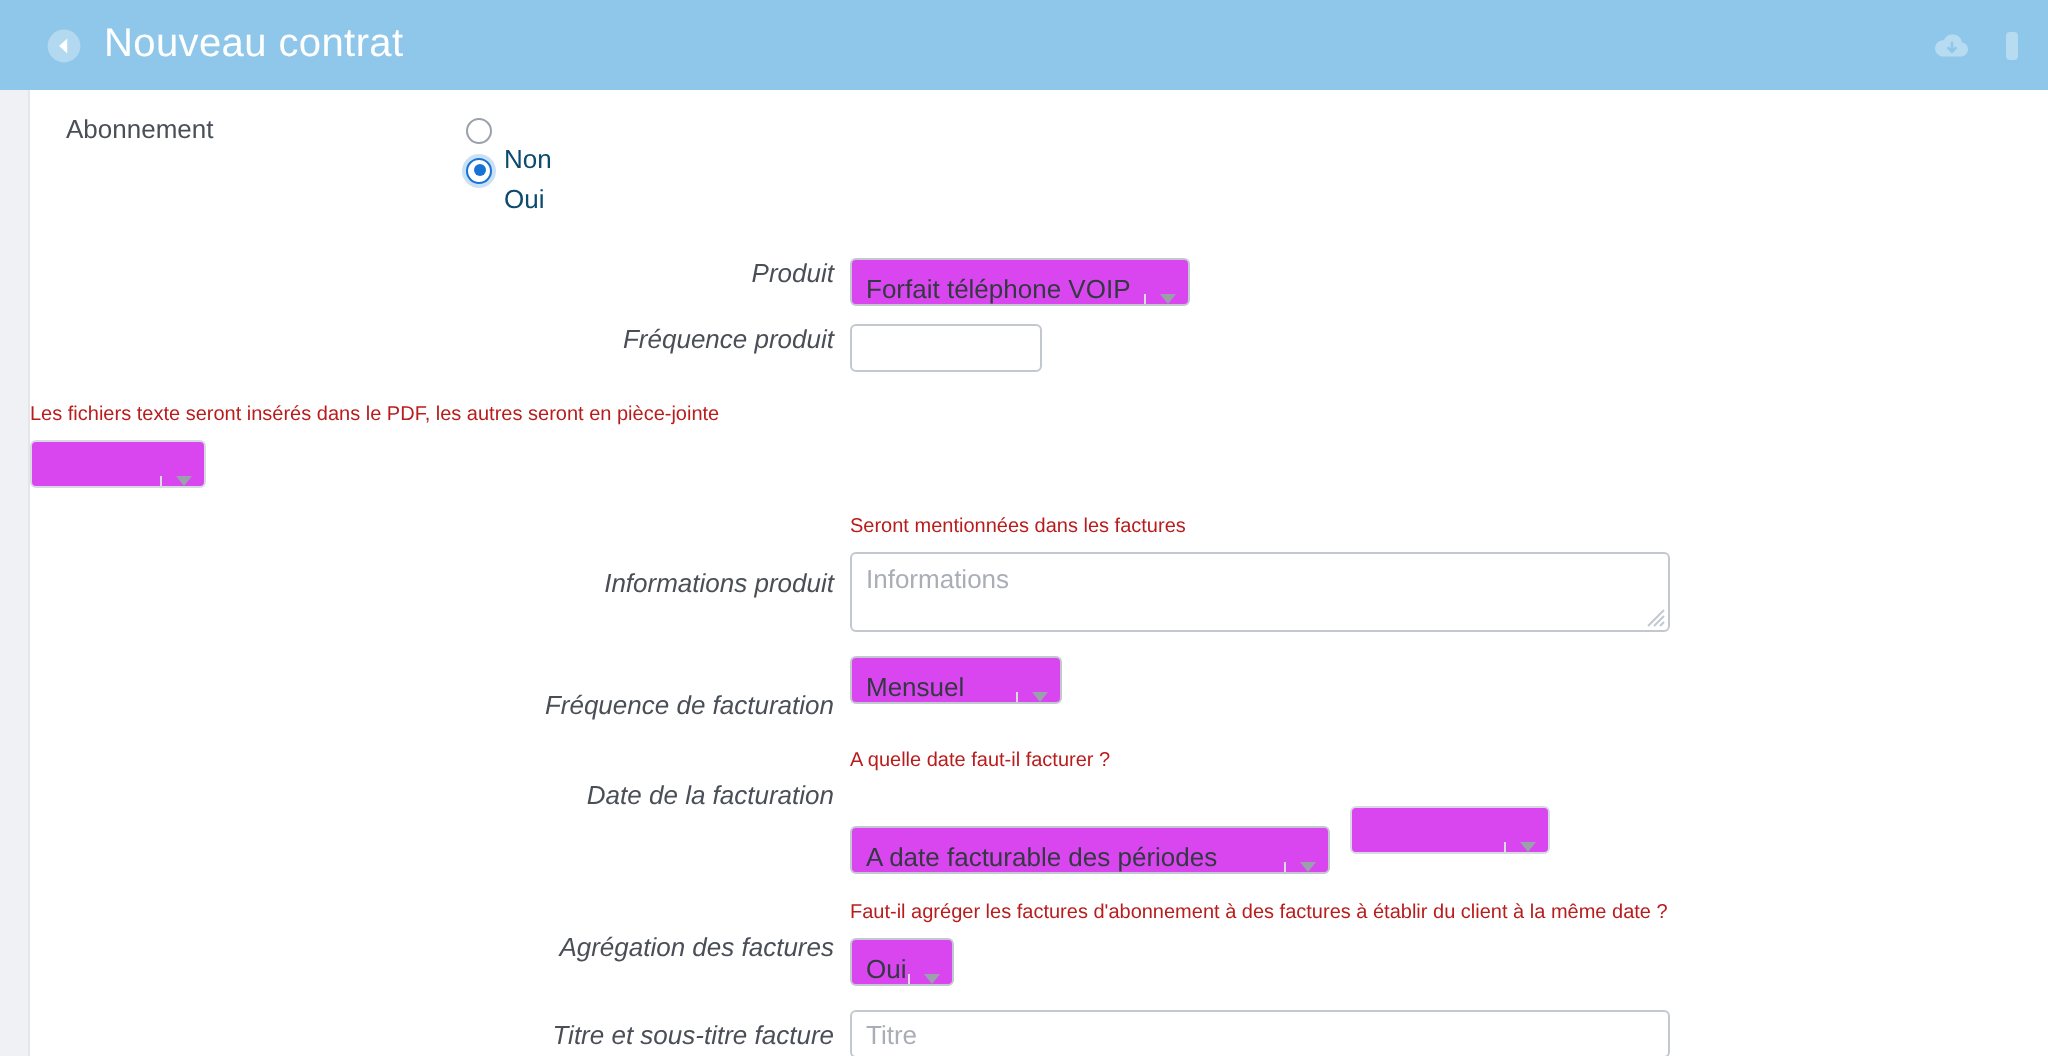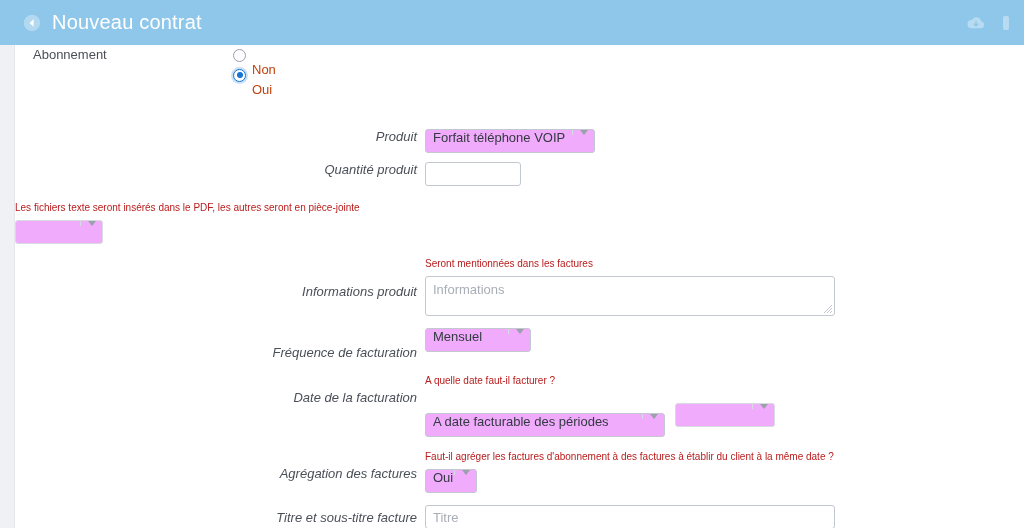--- a/index.html
+++ b/index.html
@@ -65,20 +65,21 @@
   .form-area {
     flex: 1 1 auto;
     position: relative;
     background: #ffffff;
     overflow: hidden;
   }
 
   
   .section-row {
     display: flex;
+    padding-top: 10px;
   }
   .section-label {
     width: 218px;
     flex: 0 0 218px;
     padding-left: 18px;
     padding-top: 2px;
     font-size: 13px;
     color: #4a4f57;
   }
   .radio-group { padding-top: 1px; }
@@ -105,21 +106,21 @@
     content: "";
     position: absolute;
     top: 50%; left: 50%;
     transform: translate(-50%,-50%);
     width: 6px; height: 6px;
     border-radius: 50%;
     background: #1773d3;
   }
   .radio-text {
     font-size: 13px;
-    color: #c2410c;
+    color: #0c4a6e;
     margin-top: 28px;
   }
 
   
   .fields {
     position: absolute;
     left: 0; top: 84px;
     right: 0;
   }
   .field-row {
@@ -145,25 +146,25 @@
     font-size: 10px;
     color: #b91c1c;
     line-height: 16px;
     margin-bottom: 4px;
     white-space: nowrap;
   }
 
   
   .select {
     display: inline-flex;
-    align-items: flex-start;
+    align-items: flex-end;
     height: 24px;
     border: 1px solid #c3c8d0;
     border-radius: 3px;
-    background: #f0abfc;
+    background: #d946ef;
     vertical-align: middle;
   }
   .select.light { border-color: #d7dbe1; }
   .select-value {
     display: flex;
     align-items: center;
     padding: 0 7px;
     font-size: 13px;
     color: #333940;
     white-space: nowrap;
@@ -280,21 +281,21 @@
           <div class="select">
             <span class="select-value">Forfait téléphone VOIP</span>
             <span class="select-arrow">
                 <i class="caret"></i>
               </span>
           </div>
         </div>
       </div>
 
       <div class="field-row" style="margin-bottom:14px;">
-        <div class="field-label">Quantité produit</div>
+        <div class="field-label">Fréquence produit</div>
         <div class="field-control">
           <input class="text-input" style="width: 96px;" value="" placeholder="">
         </div>
       </div>
 
       <div class="field-row" style="margin-bottom:12px;">
         <div class="field-control">
           <div class="help-text">Les fichiers texte seront insérés dans le PDF, les autres seront en pièce-jointe</div>
           <div class="select light" style="width:88px;">
             <span class="select-value"></span>

